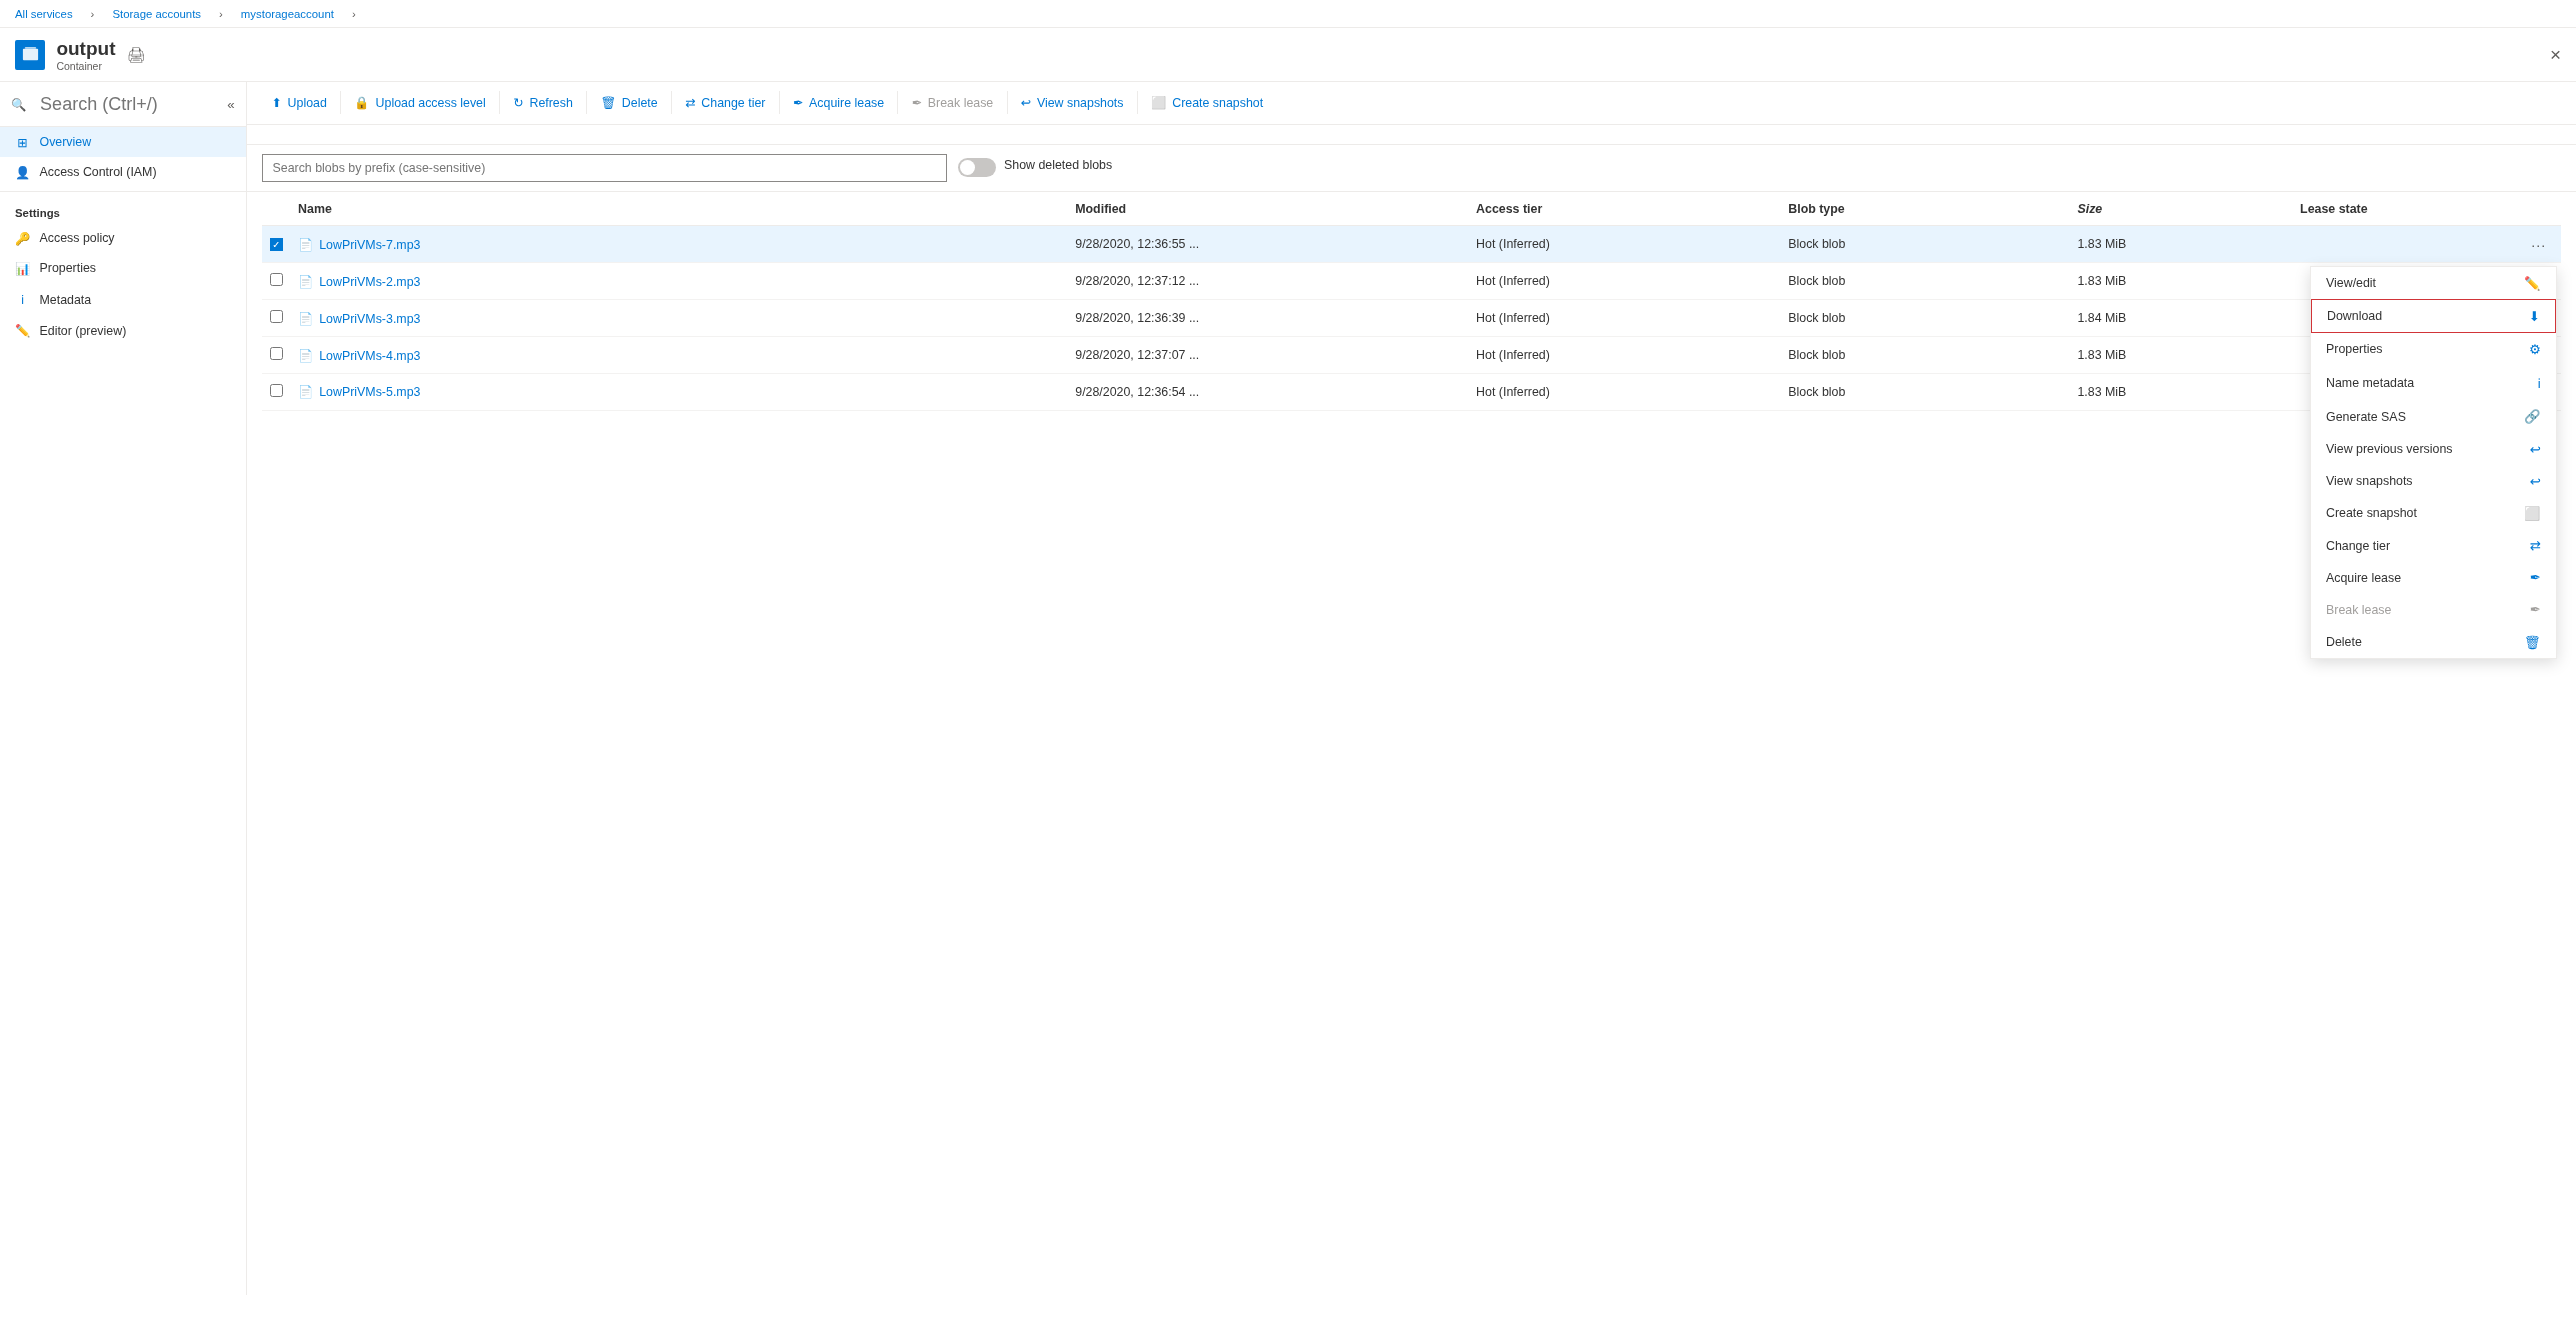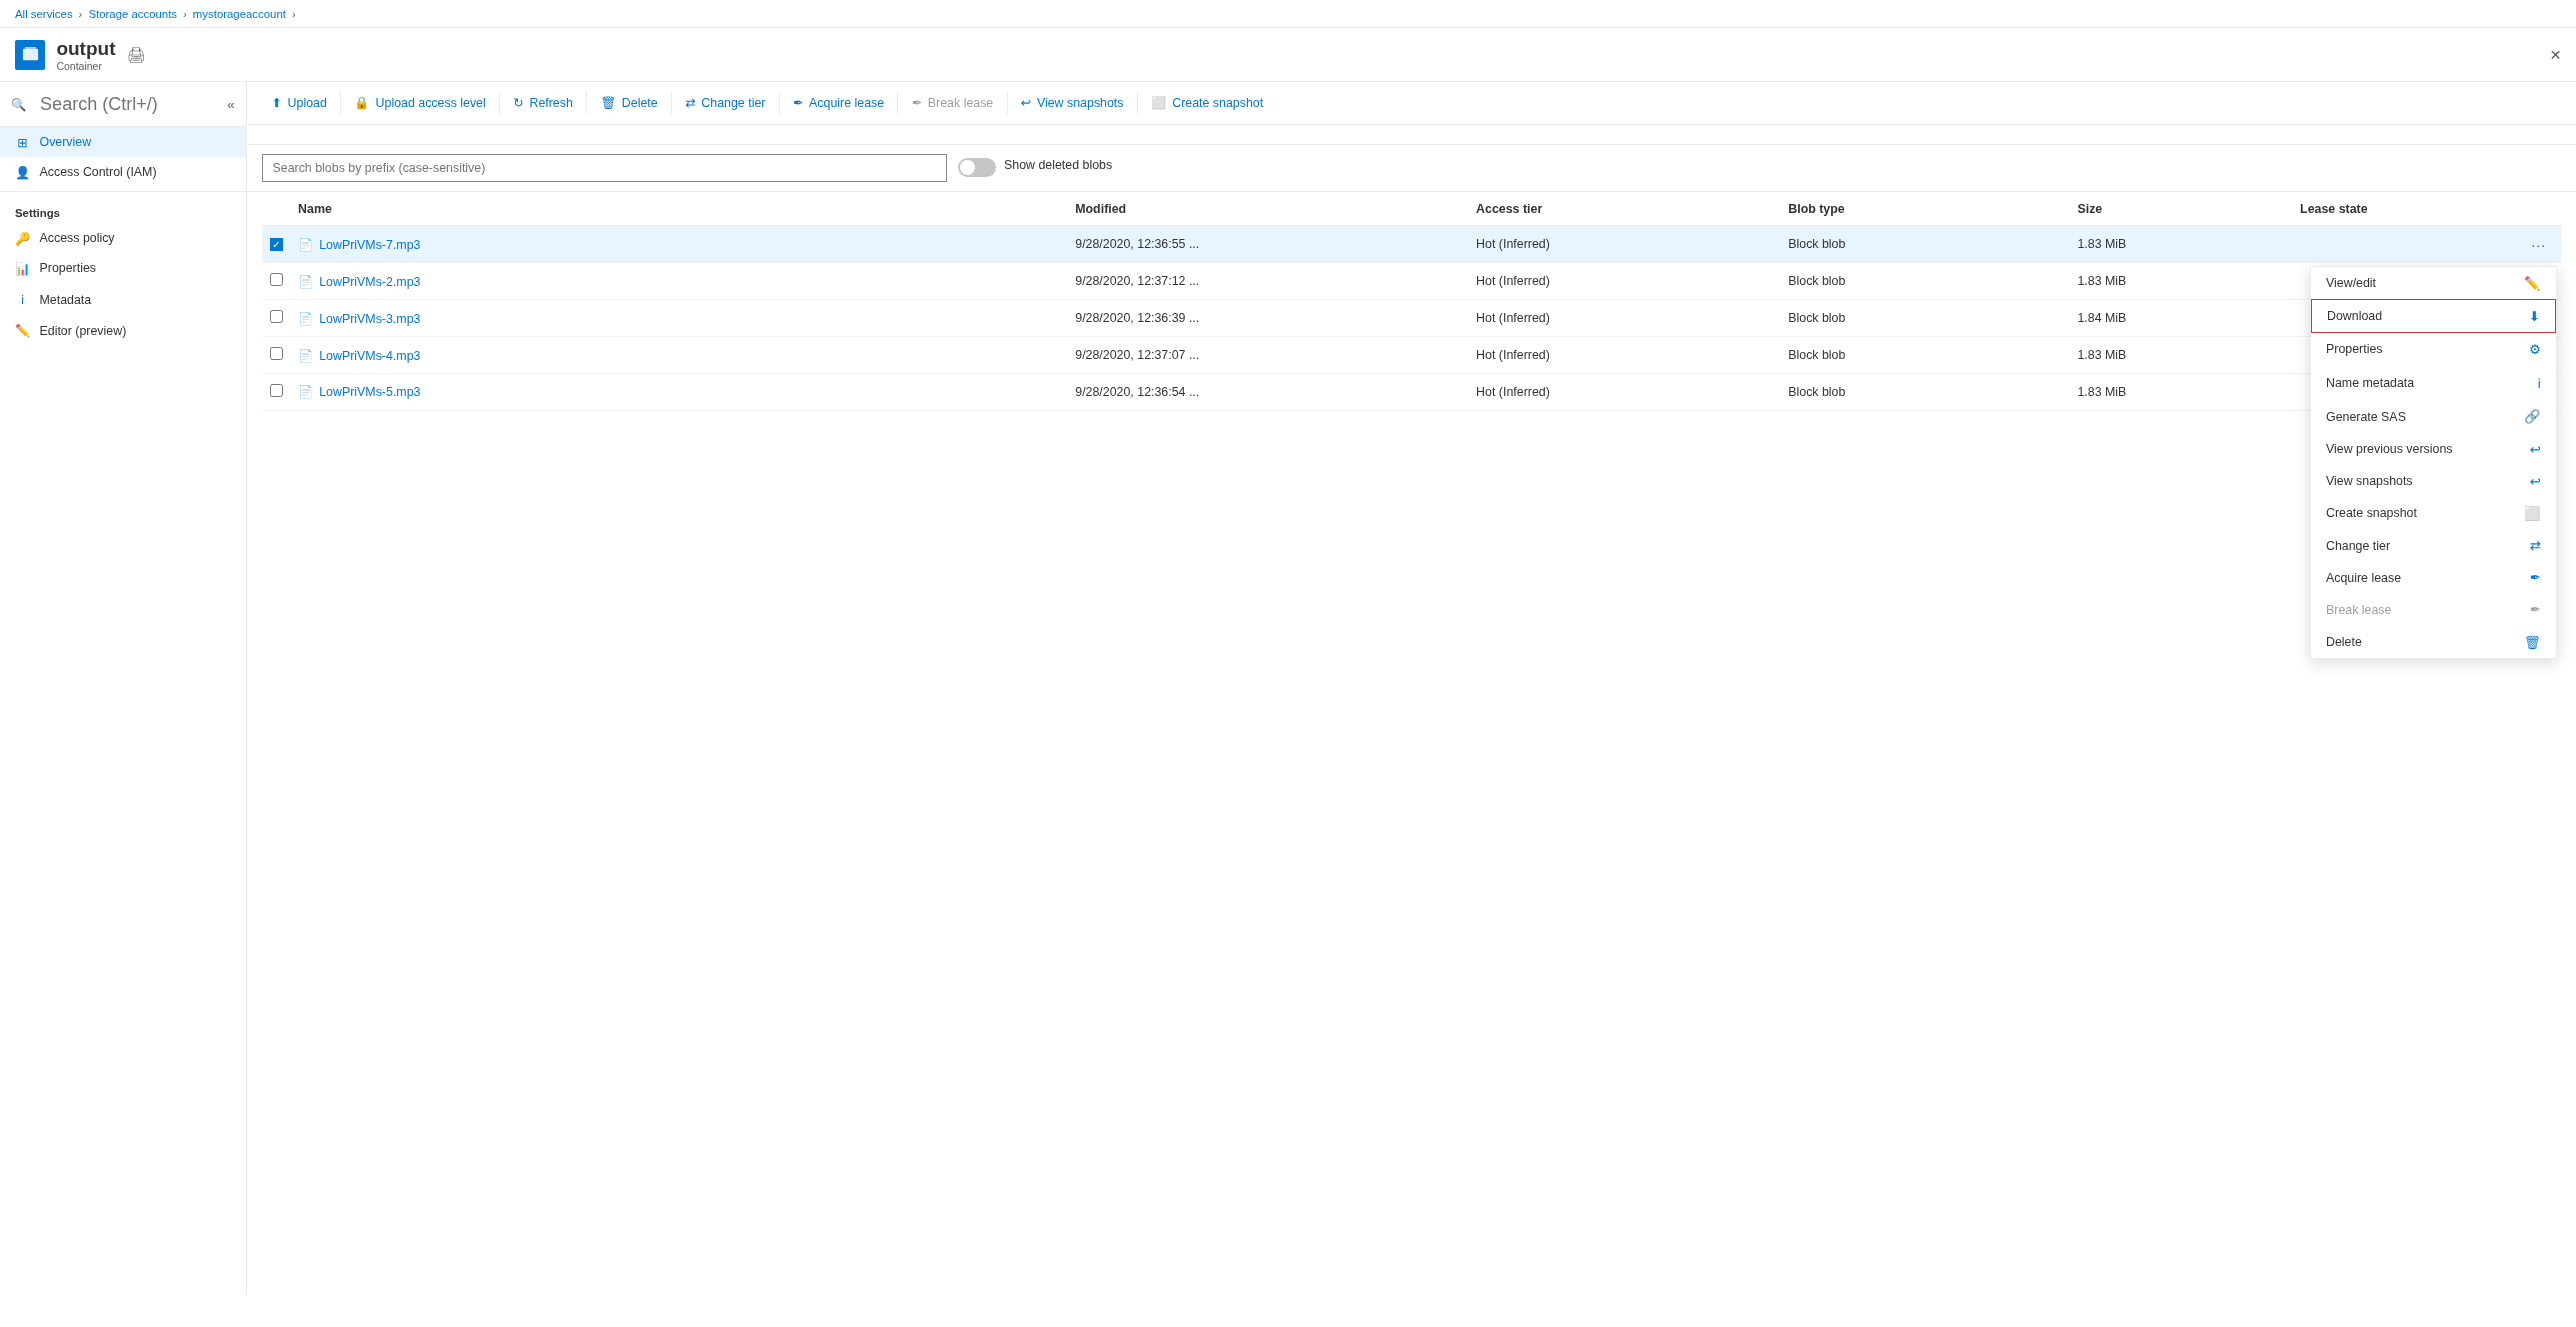--- a/index.html
+++ b/index.html
@@ -1,19 +1,19 @@
 <!DOCTYPE html>
 <html style="font-size:15px"><head>
   <meta charset="utf-8">
   <style>
     * { box-sizing: border-box; margin: 0; padding: 0; }
     body { font-family: 'Segoe UI', Arial, sans-serif; font-size: 12.4px; background: #fff; color: #333; }
     
     
-    .breadcrumb { display: flex; align-items: center; gap: 6px; padding: 7.6px 15px; font-size: 11.4px; color: #0078d4; border-bottom: 1px solid #edebe9; }
+    .breadcrumb { display: flex; align-items: center; gap: 18px; padding: 7.6px 15px; font-size: 11.4px; color: #0078d4; border-bottom: 1px solid #edebe9; }
     .breadcrumb span { color: #605e5c; }
     .breadcrumb a { color: #0078d4; text-decoration: none; }
     .breadcrumb-sep { color: #605e5c; }
     
     
     .page-header { display: flex; align-items: center; padding: 9.5px 15px; border-bottom: 1px solid #edebe9; gap: 11.4px; }
     .page-icon { width: 30px; height: 30px; background: #0078d4; display: flex; align-items: center; justify-content: center; color: white; font-size: 15px; border-radius: 1.9px; }
     .page-title-block { display: flex; flex-direction: column; }
     .page-title { font-size: 19px; font-weight: 600; color: #333; }
     .page-subtitle { font-size: 10.5px; color: #605e5c; }
@@ -76,21 +76,21 @@
     .context-menu-item { display: flex; align-items: center; justify-content: space-between; padding: 8.6px 15px; cursor: pointer; font-size: 12.4px; color: #333; }
     .context-menu-item.highlighted { border: 1.9px solid #d13438; background: #fff; }
     .context-menu-item.disabled-item { color: #a19f9d; cursor: default; }
     .menu-icon { color: #0078d4; font-size: 13.3px; }
     .menu-icon.disabled { color: #a19f9d; }
     
     .col-name { width: 35%; }
     .col-modified { width: 18%; }
     .col-access { width: 14%; }
     .col-blobtype { width: 13%; }
-    .col-size { width: 10%; }
+    .col-size { width: 10%; font-style: italic; }
     .col-lease { width: 10%; }
   </style>
 </head>
 <body>
 
 <div class="breadcrumb">
   <a href="#">All services</a>
   <span class="breadcrumb-sep">›</span>
   <a href="#">Storage accounts</a>
   <span class="breadcrumb-sep">›</span>

